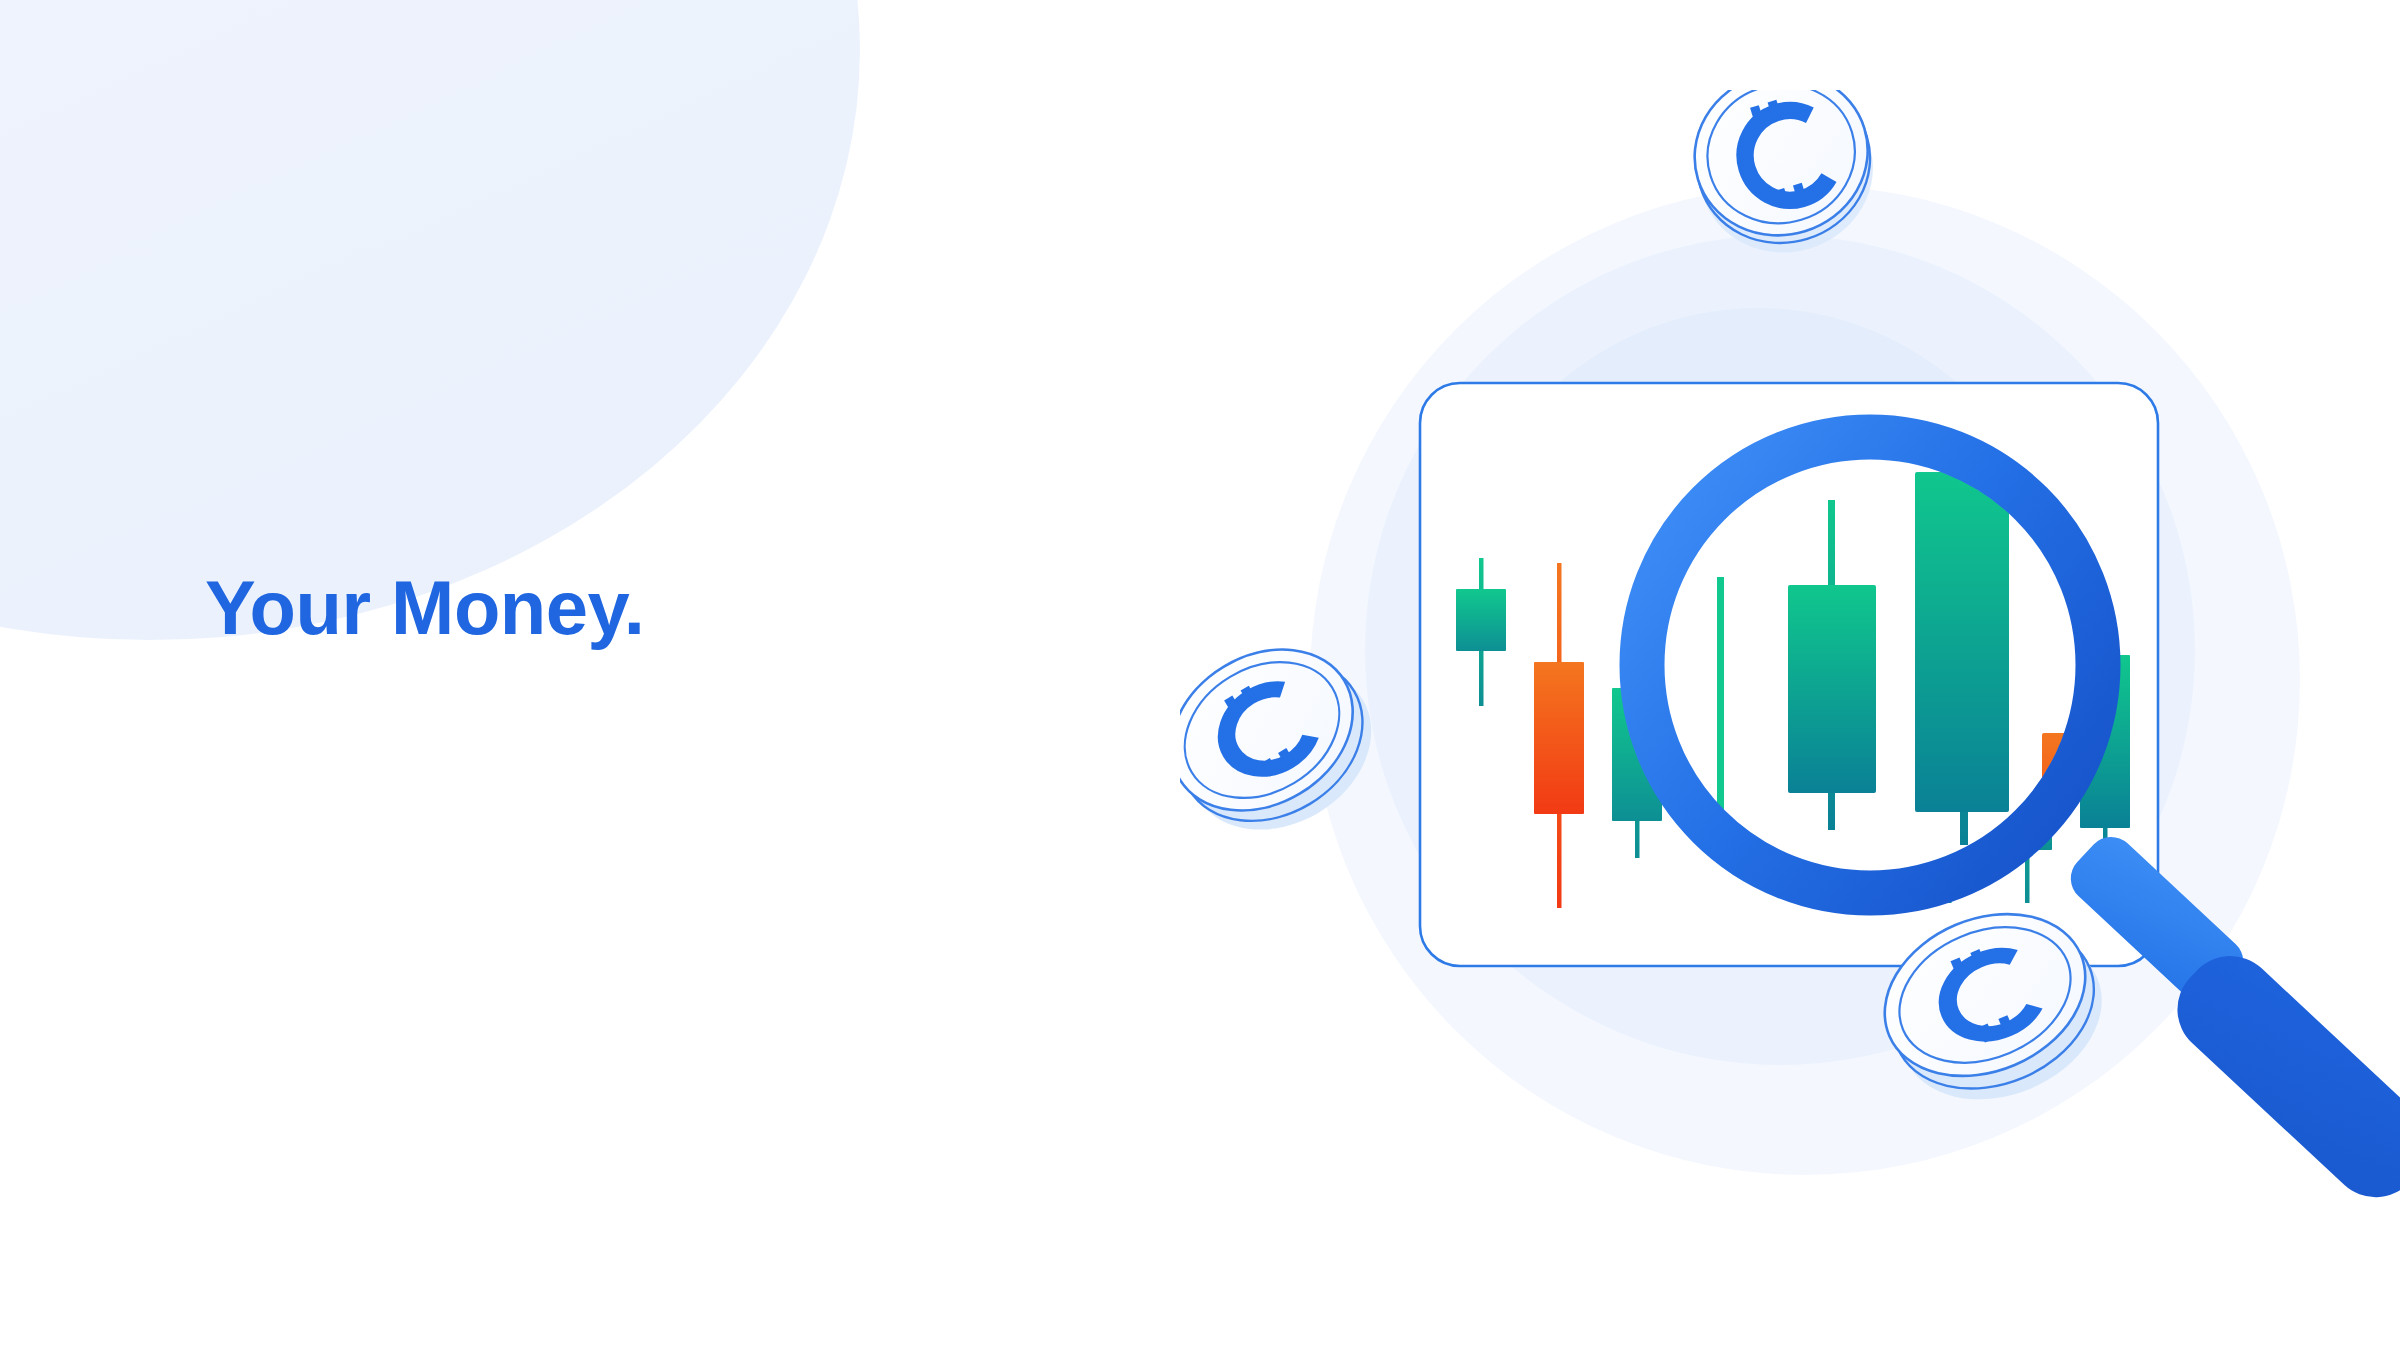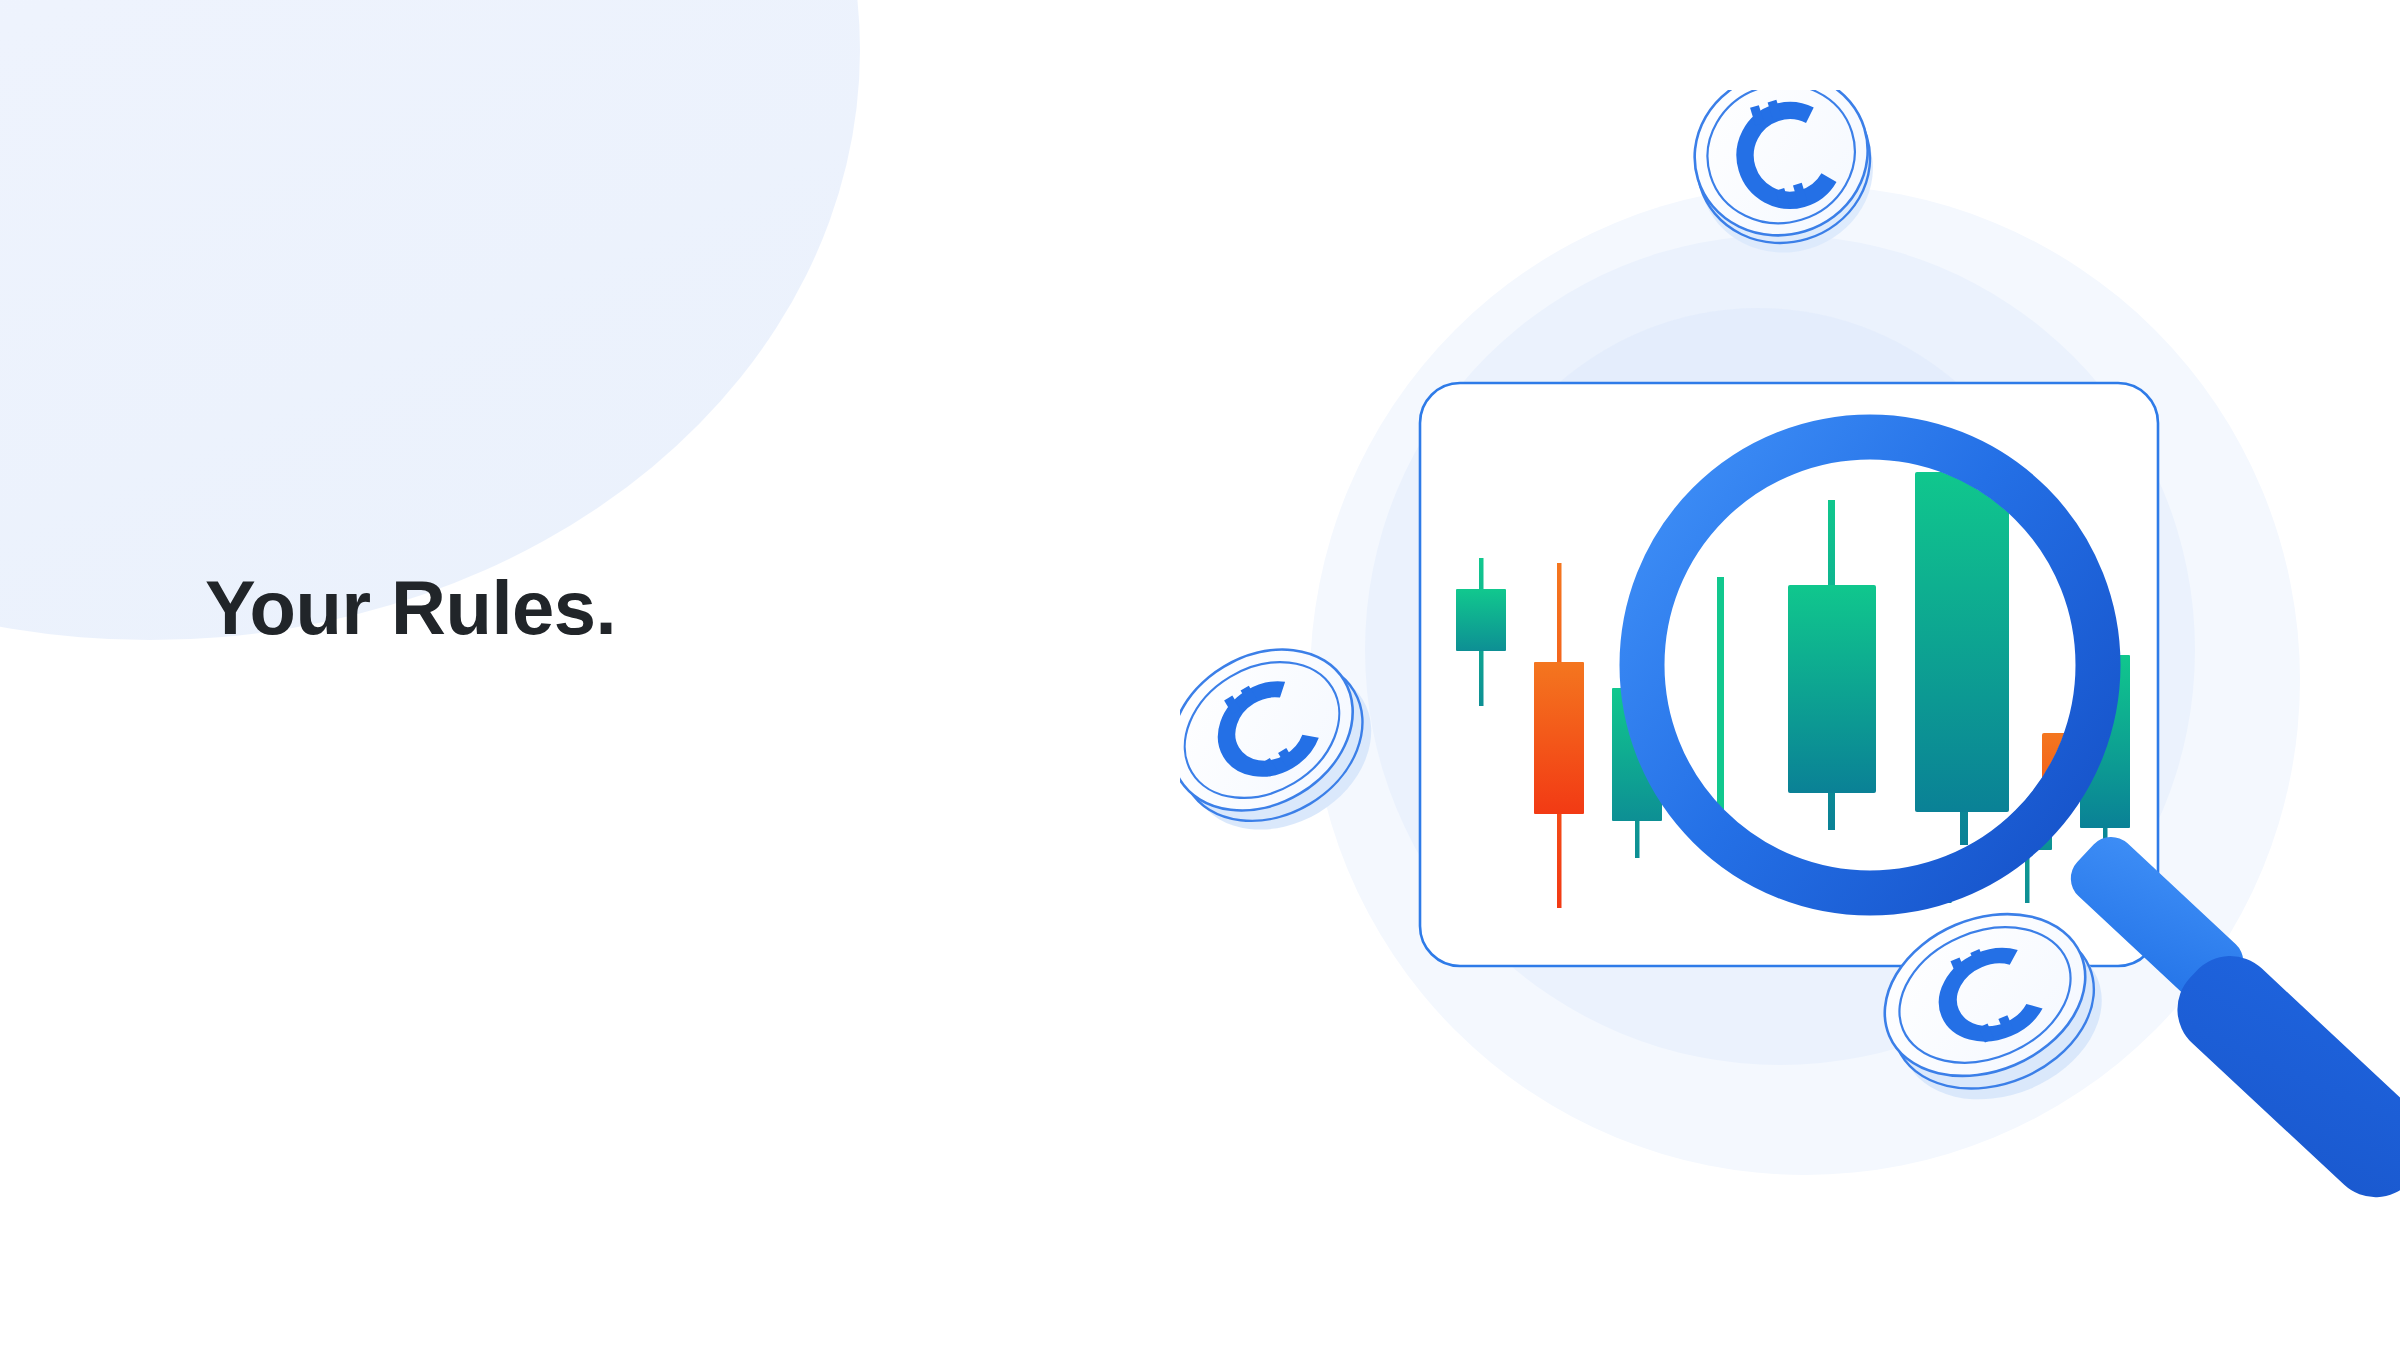--- a/index.html
+++ b/index.html
@@ -58,21 +58,21 @@
   .illustration svg { display: block; width: 100%; height: 100%; }
 </style>
 </head>
 <body>
 
 <div id="stage">
 
   <div class="bg-blob-left"></div>
 
   <div class="headline">
-    <span class="line line-2">Your Rules.</span>
+    <span class="line line-1">Your Money.</span>
   </div>
 
   <div class="illustration">
     <svg viewBox="0 0 1220 1180" xmlns="http://www.w3.org/2000/svg" aria-hidden="true">
       <defs>
         <linearGradient id="gGreen" x1="0" y1="0" x2="0" y2="1">
           <stop offset="0%" stop-color="#10C78D"></stop>
           <stop offset="100%" stop-color="#0A8196"></stop>
         </linearGradient>
         <linearGradient id="gGreenShort" x1="0" y1="0" x2="0" y2="1">

